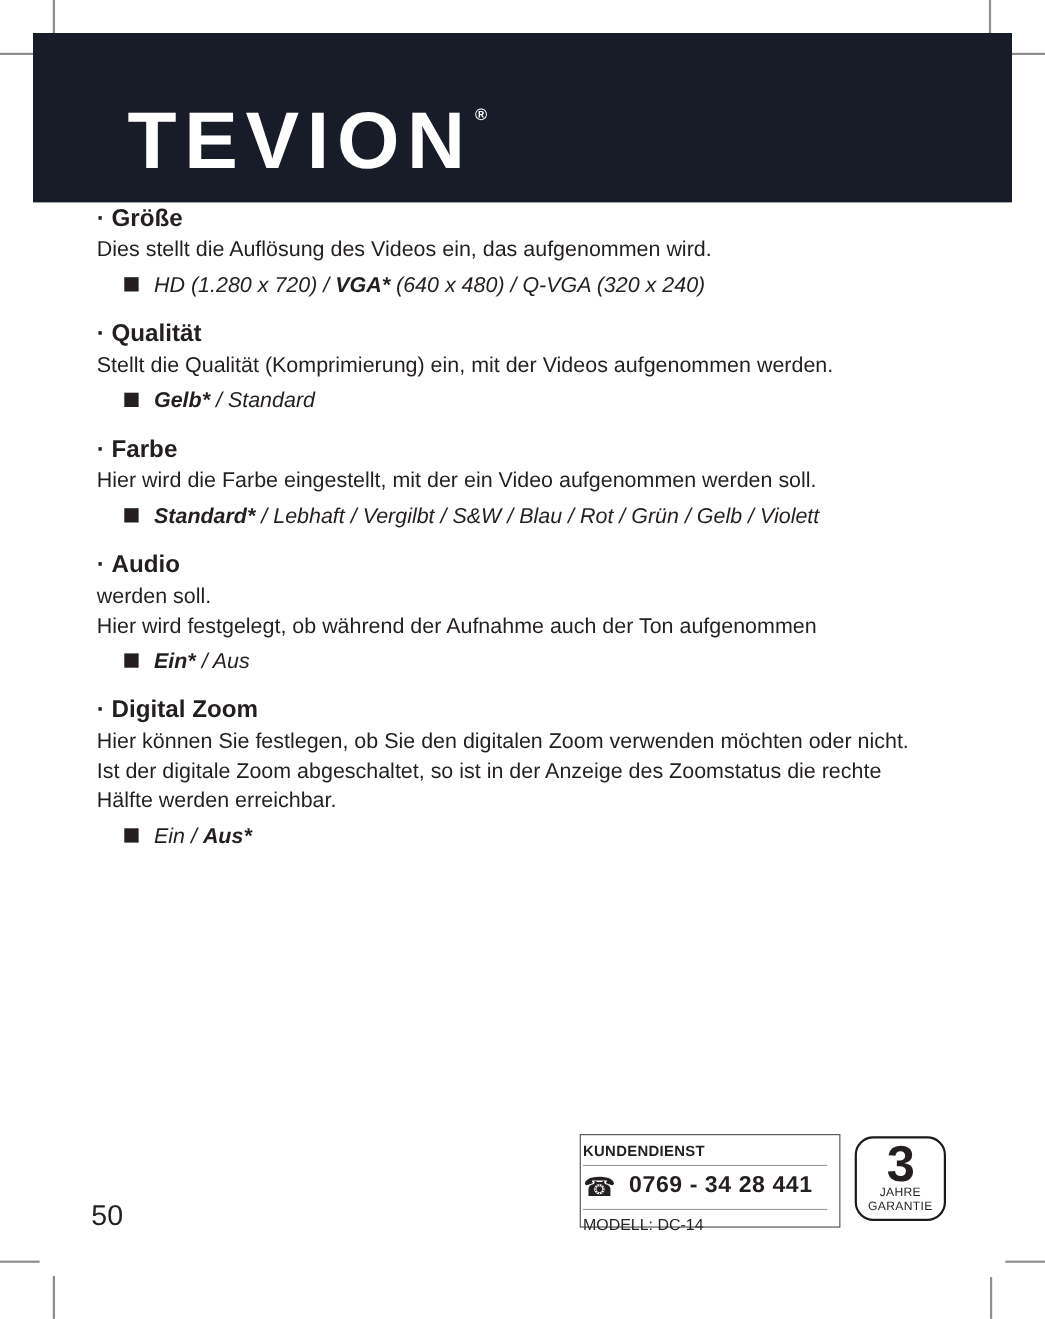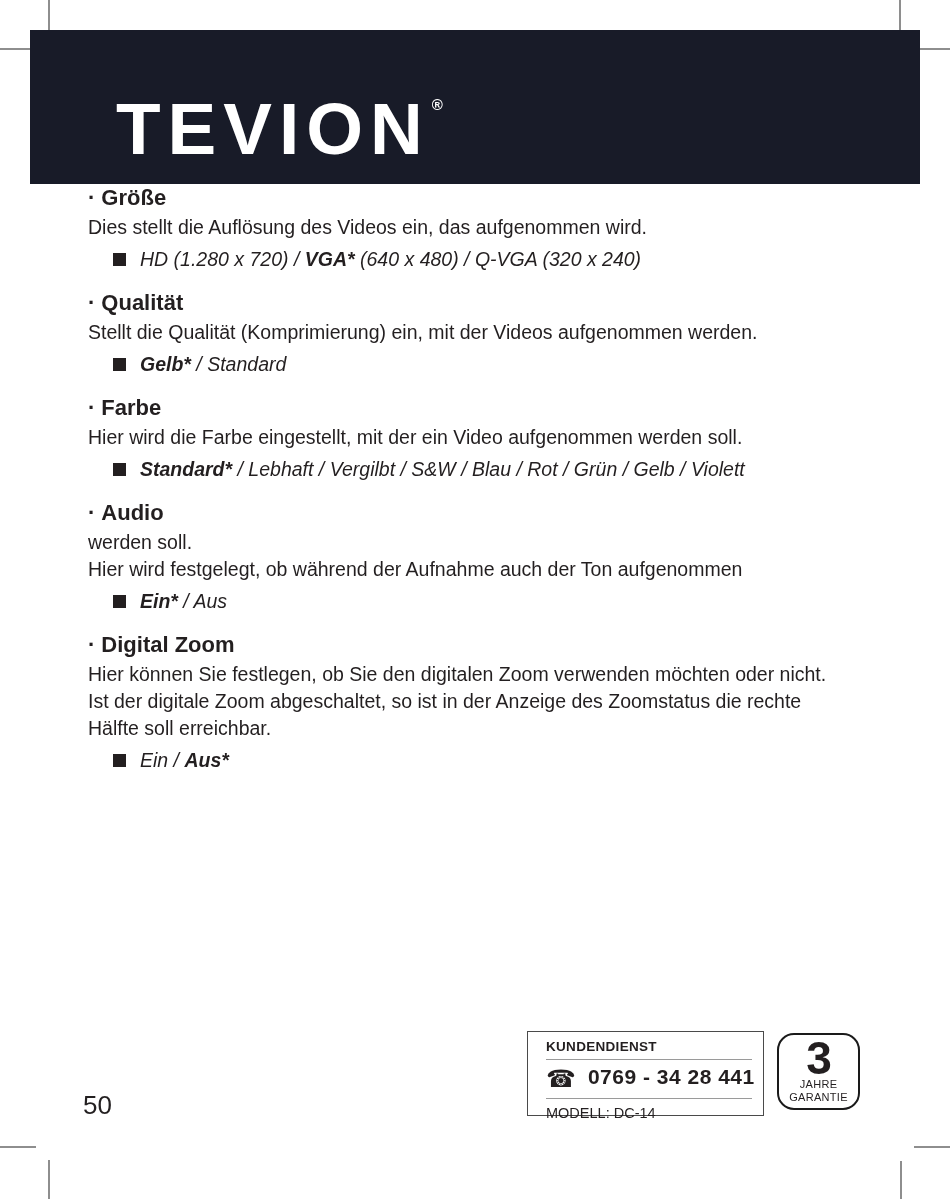--- a/index.html
+++ b/index.html
@@ -24,21 +24,21 @@
   .sec-title .hb { margin-right:6px; }
   .body-line { font-size:19.5px; line-height:27px; }
   .opt-row { margin-top:5px; padding-left:25px; line-height:27px; white-space:nowrap; }
   .sq { display:inline-block; width:13px; height:13px; background:#231f20; margin-right:14px; }
   .opt-text { font-size:19.5px; font-style:italic; }
   .opt-text .b { font-weight:bold; }
   
   .page-number { position:absolute; left:83px; top:1090px; font-size:26px; }
   .service-box {
     position:absolute; left:527px; top:1031px; width:237px; height:85px;
-    border:1.5px solid #4a4a4a; box-sizing:border-box; padding:7px 11px 5px 18px; background:#fff;
+    border:1.5px solid #4a4a4a; box-sizing:border-box; padding:7px 11px 5px 2px; background:#fff;
   }
   .svc-label { font-size:13.5px; font-weight:bold; letter-spacing:0.3px; }
   .svc-rule { border:none; border-top:1.5px solid #9a9a9a; margin:5px 0 0 0; }
   .svc-phone-row { margin:5px 0 3px 0; white-space:nowrap; }
   .phone-icon { font-size:24px; vertical-align:-3px; margin-right:12px; }
   .phone-number { font-size:21px; font-weight:bold; letter-spacing:0.5px; }
   .svc-model { font-size:14.5px; margin-top:6px; }
   .badge {
     position:absolute; left:777px; top:1033px; width:83px; height:77px;
     border:2.5px solid #1a1a1a; border-radius:17px; box-sizing:border-box;
@@ -103,21 +103,21 @@
       <div class="body-line">Hier wird festgelegt, ob während der Aufnahme auch der Ton aufgenommen</div>
       <div class="opt-row">
         <span class="sq"></span><span class="opt-text"><span class="b">Ein*</span><span> / Aus</span></span>
       </div>
     </section>
 
     <section class="sec">
       <h2 class="sec-title"><span class="hb">·</span><span>Digital Zoom</span></h2>
       <div class="body-line">Hier können Sie festlegen, ob Sie den digitalen Zoom verwenden möchten oder nicht.</div>
       <div class="body-line">Ist der digitale Zoom abgeschaltet, so ist in der Anzeige des Zoomstatus die rechte</div>
-      <div class="body-line">Hälfte soll erreichbar.</div>
+      <div class="body-line">Hälfte werden erreichbar.</div>
       <div class="opt-row">
         <span class="sq"></span><span class="opt-text"><span>Ein / </span><span class="b">Aus*</span></span>
       </div>
     </section>
 
 
   </div>
 
   <div class="page-number">50</div>
 

